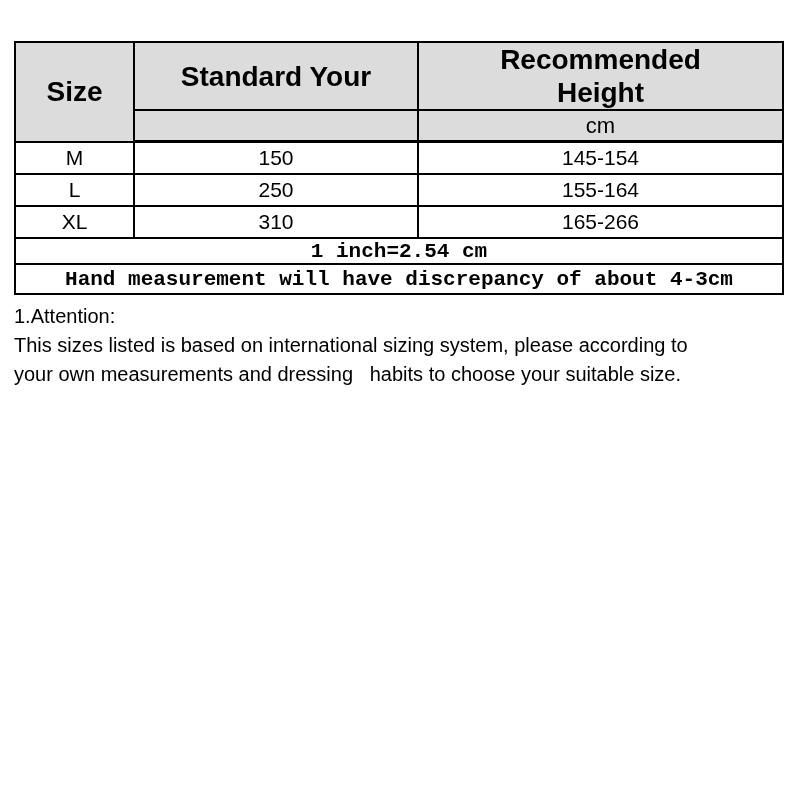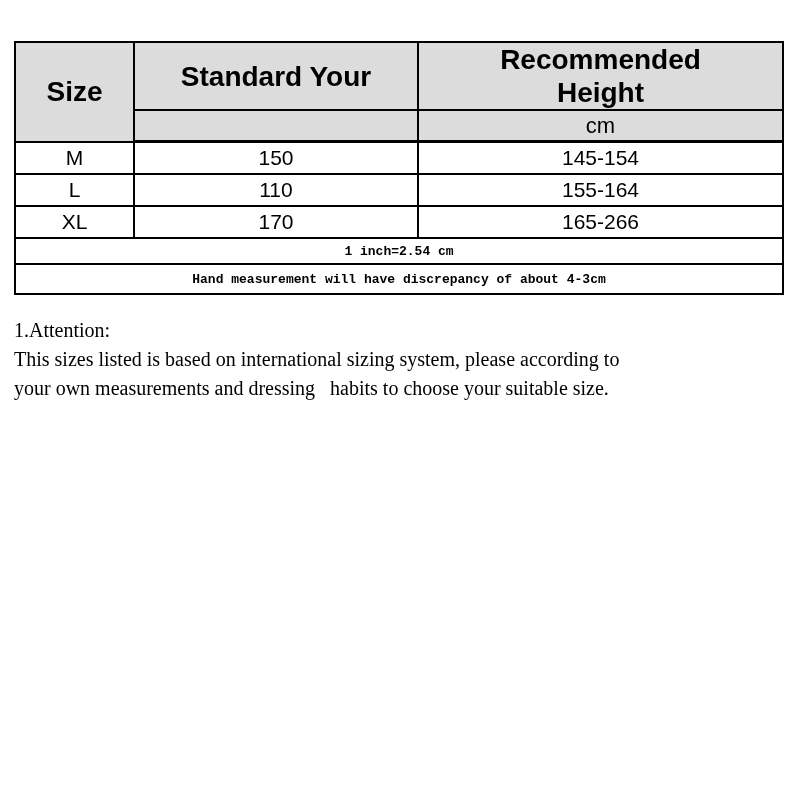--- a/index.html
+++ b/index.html
@@ -38,28 +38,28 @@
   tr.hdr-unit td {
     font-weight: normal;
     font-size: 22px;
     height: 29px;
     border-bottom-width: 3px;
   }
   tr.data td { height: 30px; font-size: 21px; }
   tr.note-row td {
     font-family: "Liberation Mono", monospace;
     font-weight: bold;
-    font-size: 13px;
+    font-size: 21px;
     margin-left: 16px;
   }
   tr.note-row-1 td { height: 24px; }
   tr.note-row-2 td { height: 28px; }
 
   
-  .notes { margin-top: 21px; font-family: Liberation Serif, serif; }
+  .notes { margin-top: 7px; }
   .notes p {
     margin: 0 0 29px 0;
     font-size: 20px;
     line-height: 29px;
     white-space: pre-wrap;
   }
 </style>
 </head>
 <body>
 
@@ -82,26 +82,26 @@
         <td></td>
         <td>cm</td>
       </tr>
       <tr class="data">
         <td>M</td>
         <td>150</td>
         <td>145-154</td>
       </tr>
       <tr class="data">
         <td>L</td>
-        <td>110</td>
+        <td>250</td>
         <td>155-164</td>
       </tr>
       <tr class="data">
         <td>XL</td>
-        <td>170</td>
+        <td>310</td>
         <td>165-266</td>
       </tr>
       <tr class="note-row note-row-1">
         <td colspan="3">1 inch=2.54 cm</td>
       </tr>
       <tr class="note-row note-row-2">
         <td colspan="3">Hand measurement will have discrepancy of about 4-3cm</td>
       </tr>
     </tbody>
   </table>

